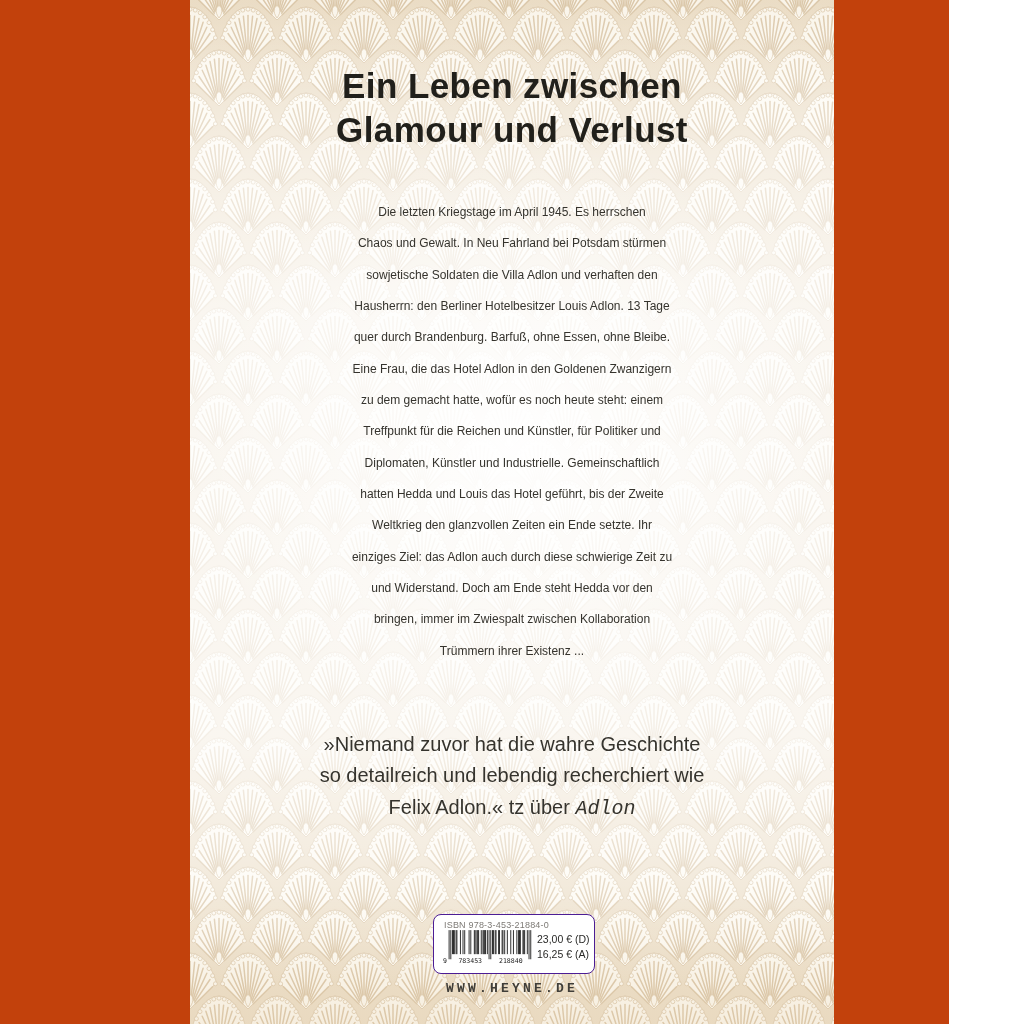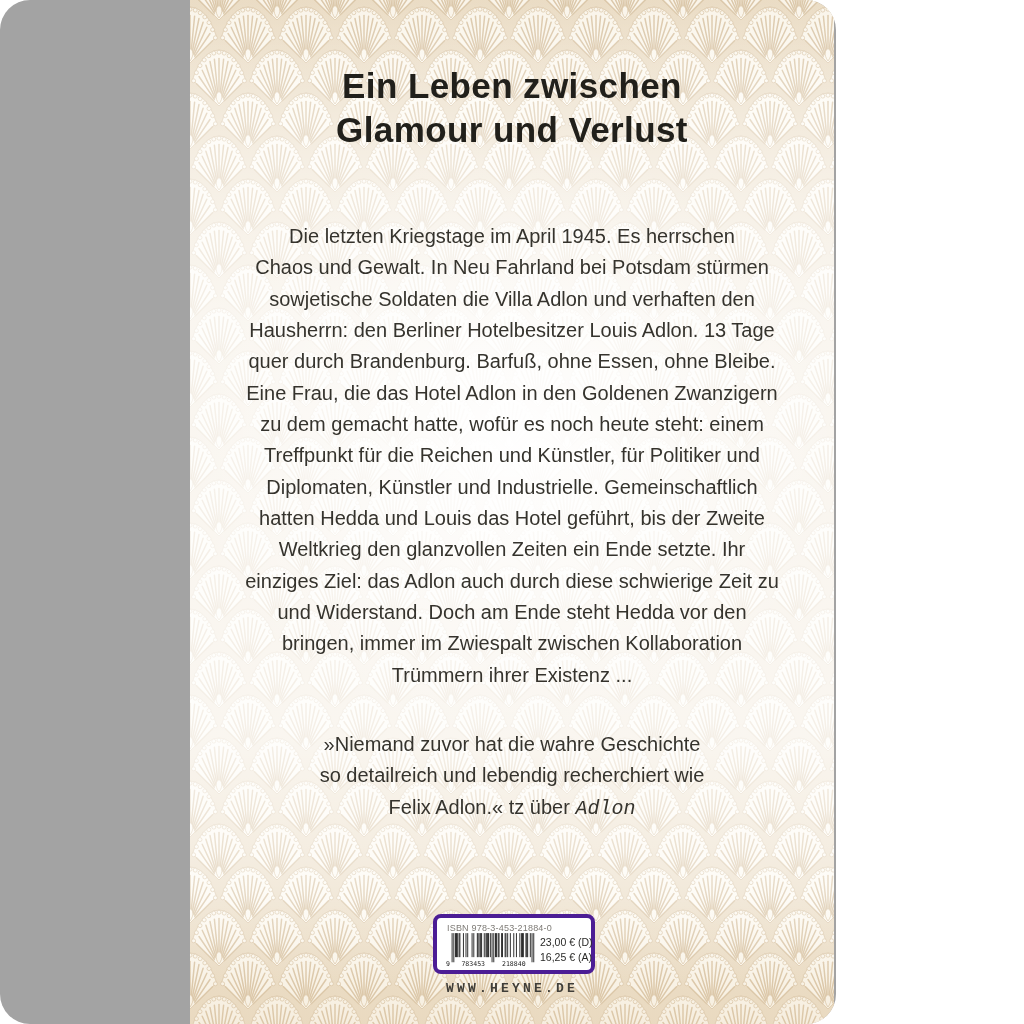--- a/index.html
+++ b/index.html
@@ -1,40 +1,40 @@
 <!DOCTYPE html>
 <html><head>
 <meta charset="utf-8">
 <style>
   html,body{margin:0;padding:0;background:#ffffff;}
-  .canvas{position:relative;width:836px;height:1024px;background:#a3a3a3;overflow:hidden;
-          font-family:"Liberation Sans",sans-serif;border-radius:30px;}
+  .canvas{position:relative;width:949px;height:1024px;background:#c2410c;overflow:hidden;
+          font-family:"Liberation Sans",sans-serif;}
   .cover{position:absolute;left:190px;top:0;width:644px;height:1024px;overflow:hidden;
          background:#ecdfc9;}
   .pattern{position:absolute;left:0;top:0;width:644px;height:1024px;display:block;}
   .tint{position:absolute;inset:0;pointer-events:none;
         background:linear-gradient(180deg, rgba(224,201,166,.12) 0%, rgba(224,201,166,0) 9%,
                    rgba(224,201,166,0) 88%, rgba(226,202,166,.25) 100%);}
   .wash{position:absolute;inset:0;pointer-events:none;
         background:
           radial-gradient(ellipse 65% 38% at 50% 43%, rgba(255,255,255,.95), rgba(255,255,255,0) 78%),
           linear-gradient(180deg, rgba(255,255,255,0) 0%, rgba(255,255,255,.50) 16%,
                    rgba(255,255,255,.72) 30%, rgba(255,255,255,.72) 72%,
                    rgba(255,255,255,.40) 85%, rgba(255,255,255,0) 96%);}
   .headline{position:absolute;left:0;top:64px;width:644px;margin:0;text-align:center;
             font-size:35px;line-height:44px;font-weight:700;letter-spacing:.4px;color:#21201b;}
   .blurb{position:absolute;left:22px;top:197px;width:600px;text-align:center;
-         font-size:20px;color:#35332d;margin-top:24px;}
+         font-size:12px;color:#35332d;}
   .blurb .bl{line-height:31.35px;white-space:nowrap;}
   .quote{position:absolute;left:22px;top:729px;width:600px;text-align:center;
          font-size:20px;color:#35332d;}
   .quote .ql{line-height:31.4px;white-space:nowrap;}
   .quote em{font-style:italic;font-family:Liberation Mono, monospace;}
   .bcbox{position:absolute;left:243px;top:914px;width:162px;height:60px;background:#ffffff;
-         border:4px solid #4c1d95;border-radius:8px;box-sizing:border-box;}
+         border:1px solid #4c1d95;border-radius:8px;box-sizing:border-box;}
   .isbn{position:absolute;left:10px;top:5px;font-size:9px;letter-spacing:.2px;color:#7d7a75;white-space:nowrap;}
   .ean{position:absolute;left:8px;top:15px;width:92px;height:35px;}
   .bcd{font-family:"DejaVu Sans Mono",monospace;font-size:6.4px;fill:#1a1a1a;}
   .prices{position:absolute;left:103px;top:17px;font-size:10.5px;line-height:14.5px;
           color:#2a2a28;white-space:nowrap;}
   .weburl{position:absolute;left:0;top:981px;width:644px;text-align:center;
           font-size:13px;font-weight:700;letter-spacing:3.2px;color:#403e39;font-family:Liberation Mono, monospace;}
 </style>
 </head>
 <body>

